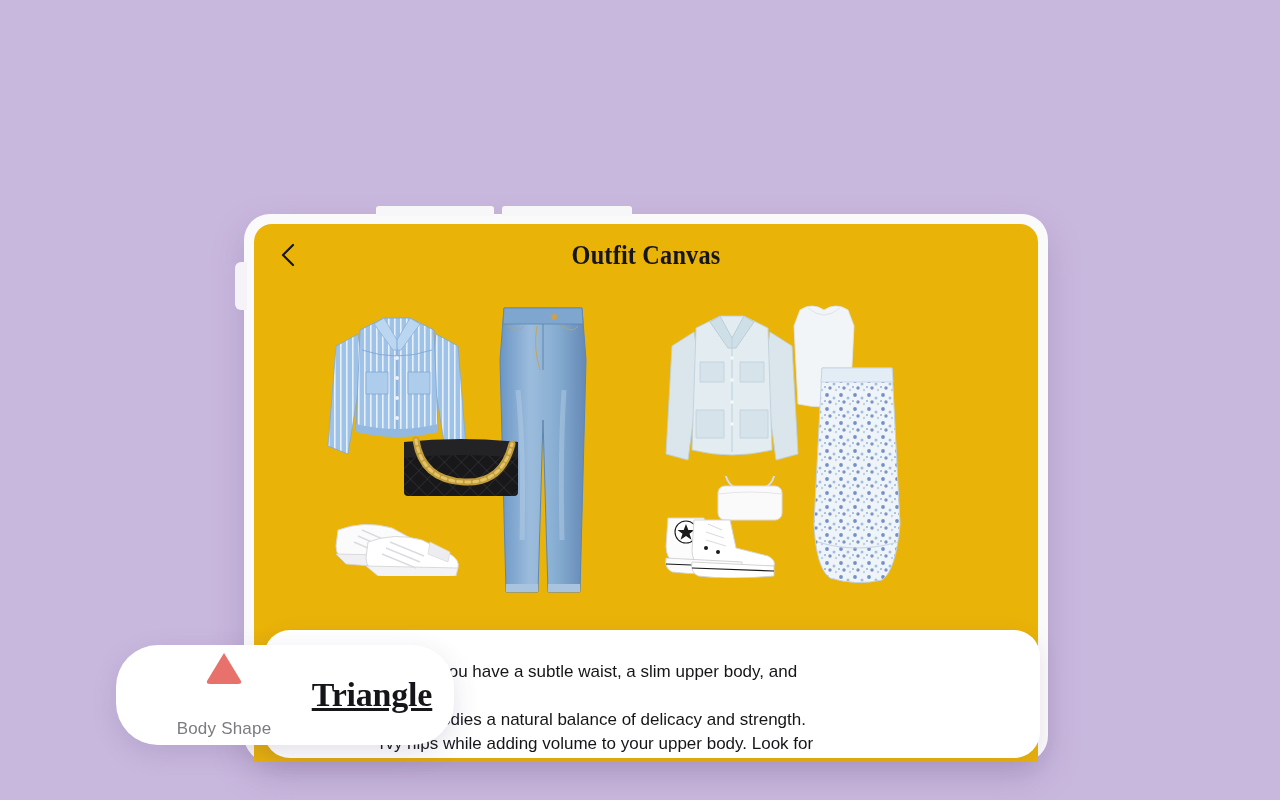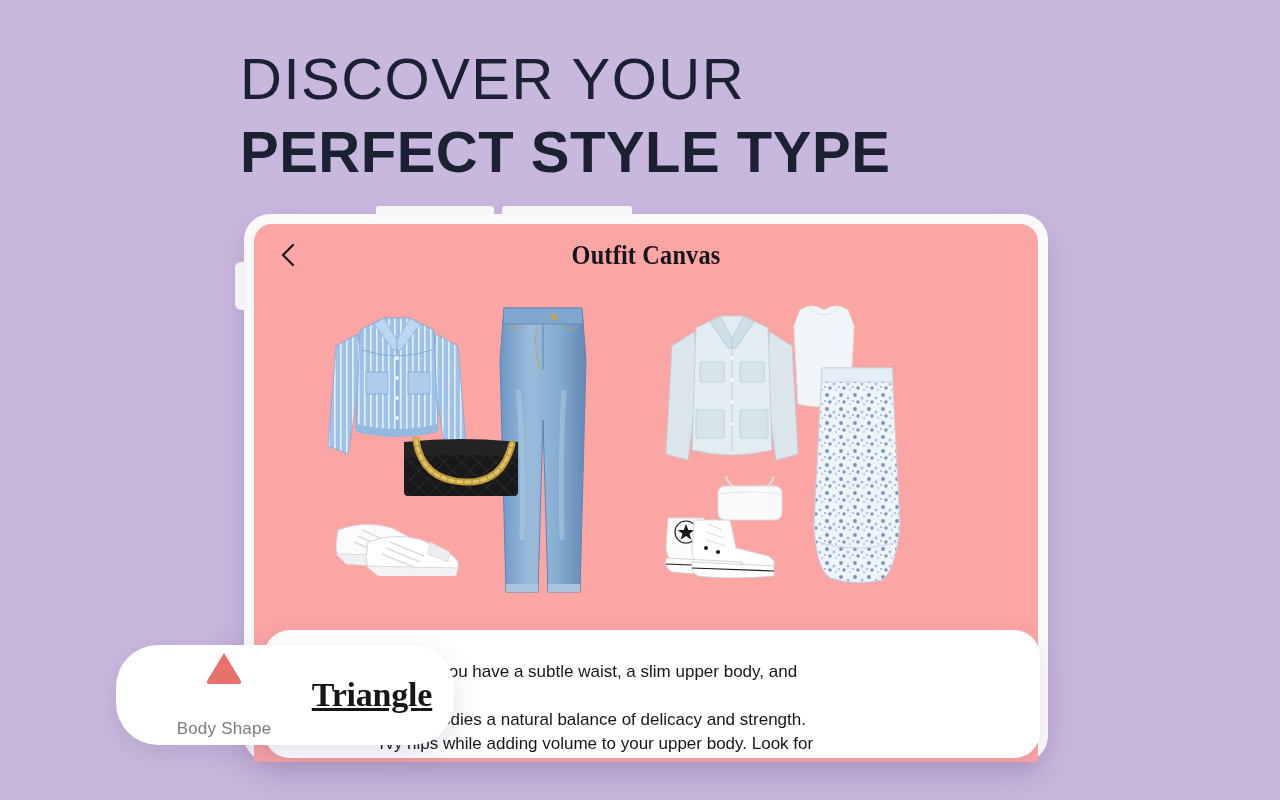--- a/index.html
+++ b/index.html
@@ -72,21 +72,21 @@
     height: 48px;
     background: #f5f3f7;
     border-radius: 6px 0 0 6px;
   }
   .screen {
     position: absolute;
     left: 10px;
     top: 10px;
     right: 10px;
     bottom: 0;
-    background: #fca5a5;
+    background: #eab308;
     border-radius: 18px 18px 0 0;
     overflow: hidden;
   }
 
   
   .appbar {
     position: relative;
     height: 62px;
   }
   .back-chevron {
@@ -213,24 +213,20 @@
     color: #16161a;
     letter-spacing: -0.2px;
     text-decoration: underline;
   }
 </style>
 </head>
 <body>
 
 <div class="stage">
 
-  <div class="headline">
-    <div class="line1">DISCOVER YOUR</div>
-    <div class="line2">PERFECT STYLE TYPE</div>
-  </div>
 
   <div class="tablet">
     <div class="tab-nub nub-a"></div>
     <div class="tab-nub nub-b"></div>
     <div class="nub-side"></div>
 
     <div class="screen">
 
       <div class="appbar">
         <div class="back-chevron">

